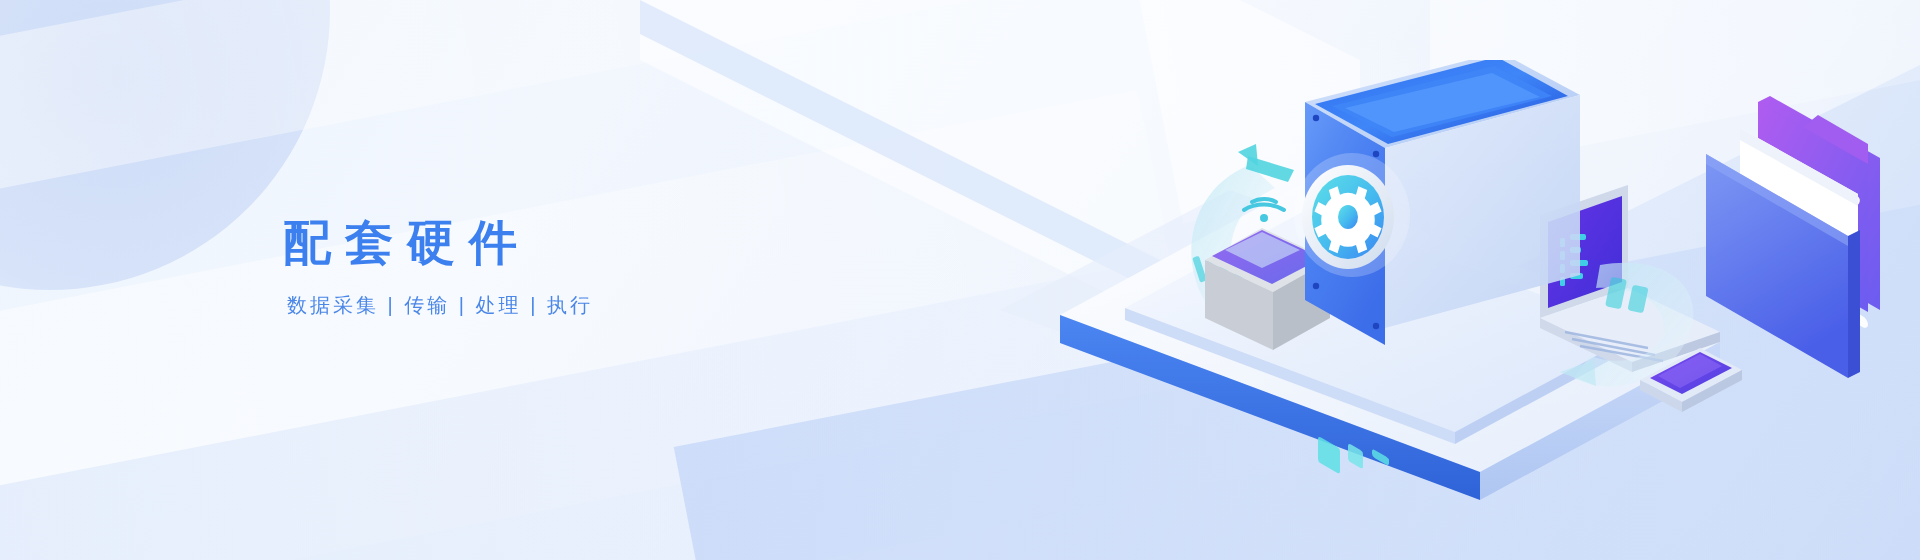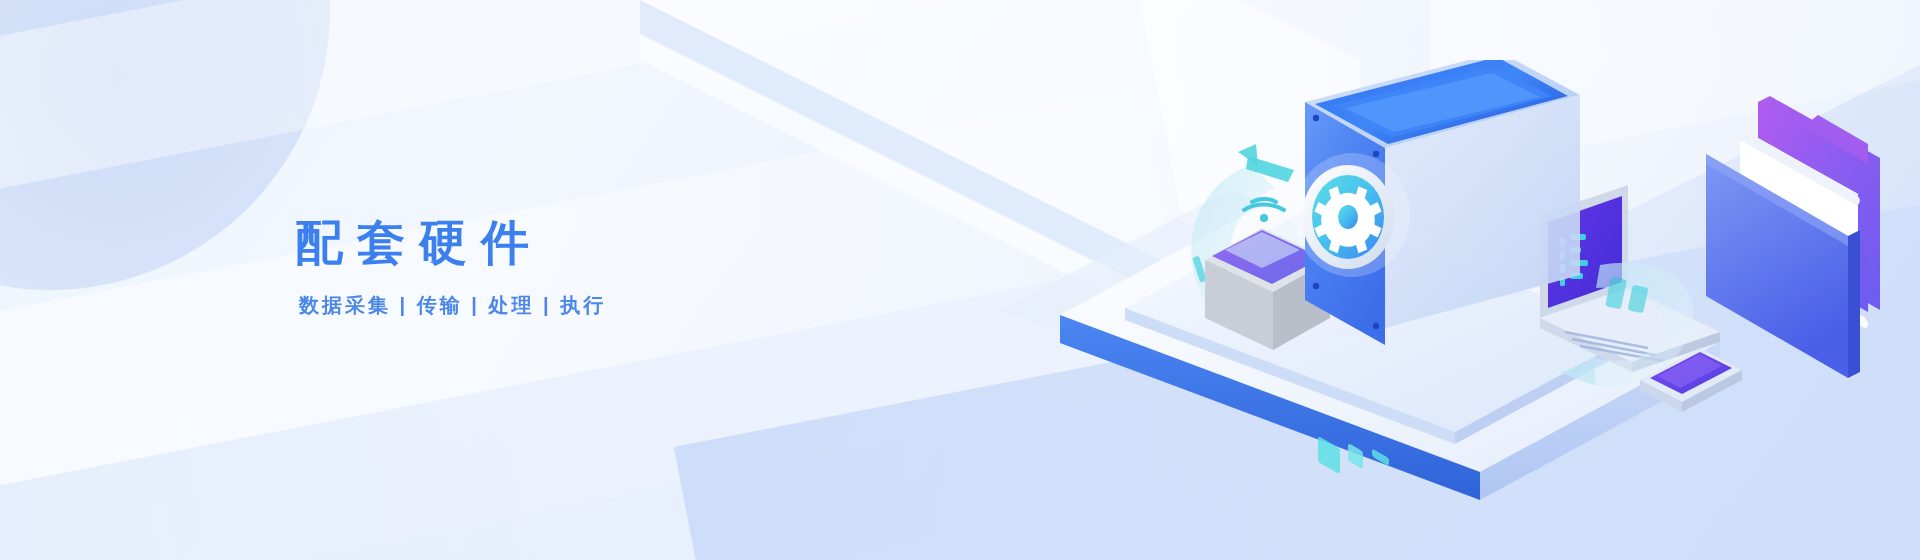--- a/index.html
+++ b/index.html
@@ -38,28 +38,28 @@
   .iso-slab i{display:block;position:absolute;}
   
   .slab1{left:640px;top:-120px;width:720px;height:360px;}
   .slab1 .top{width:720px;height:360px;background:rgba(255,255,255,.55);
      transform:skewY(26.57deg);}
   .slab1 .side{left:0;top:300px;width:720px;height:34px;background:rgba(214,228,250,.7);
      transform:skewY(26.57deg);}
   .slab2{left:1430px;top:-160px;width:560px;height:330px;}
   .slab2 .top{width:560px;height:330px;background:rgba(255,255,255,.5);transform:skewY(-26.57deg);}
   
-  #text-block{position:absolute;left:295px;top:210px;}
+  #text-block{position:absolute;left:283px;top:210px;}
   #page-title{
     margin:0;font-size:48px;line-height:66px;font-weight:bold;
     letter-spacing:14px;color:#3c7fee;white-space:nowrap;
     text-shadow:0 1px 0 rgba(255,255,255,.4);
   }
   #page-subtitle{
-    margin:14px 0 0 4px;font-size:20px;line-height:30px;font-weight:bold;
+    margin:14px 0 0 4px;font-size:20px;line-height:30px;font-weight:normal;
     letter-spacing:3px;color:#4a87e8;white-space:nowrap;
   }
   
   #illustration{position:absolute;left:1000px;top:60px;width:900px;height:470px;}
   #illustration svg{display:block;width:900px;height:470px;}
 </style>
 </head>
 <body>
 
 <div id="banner">

